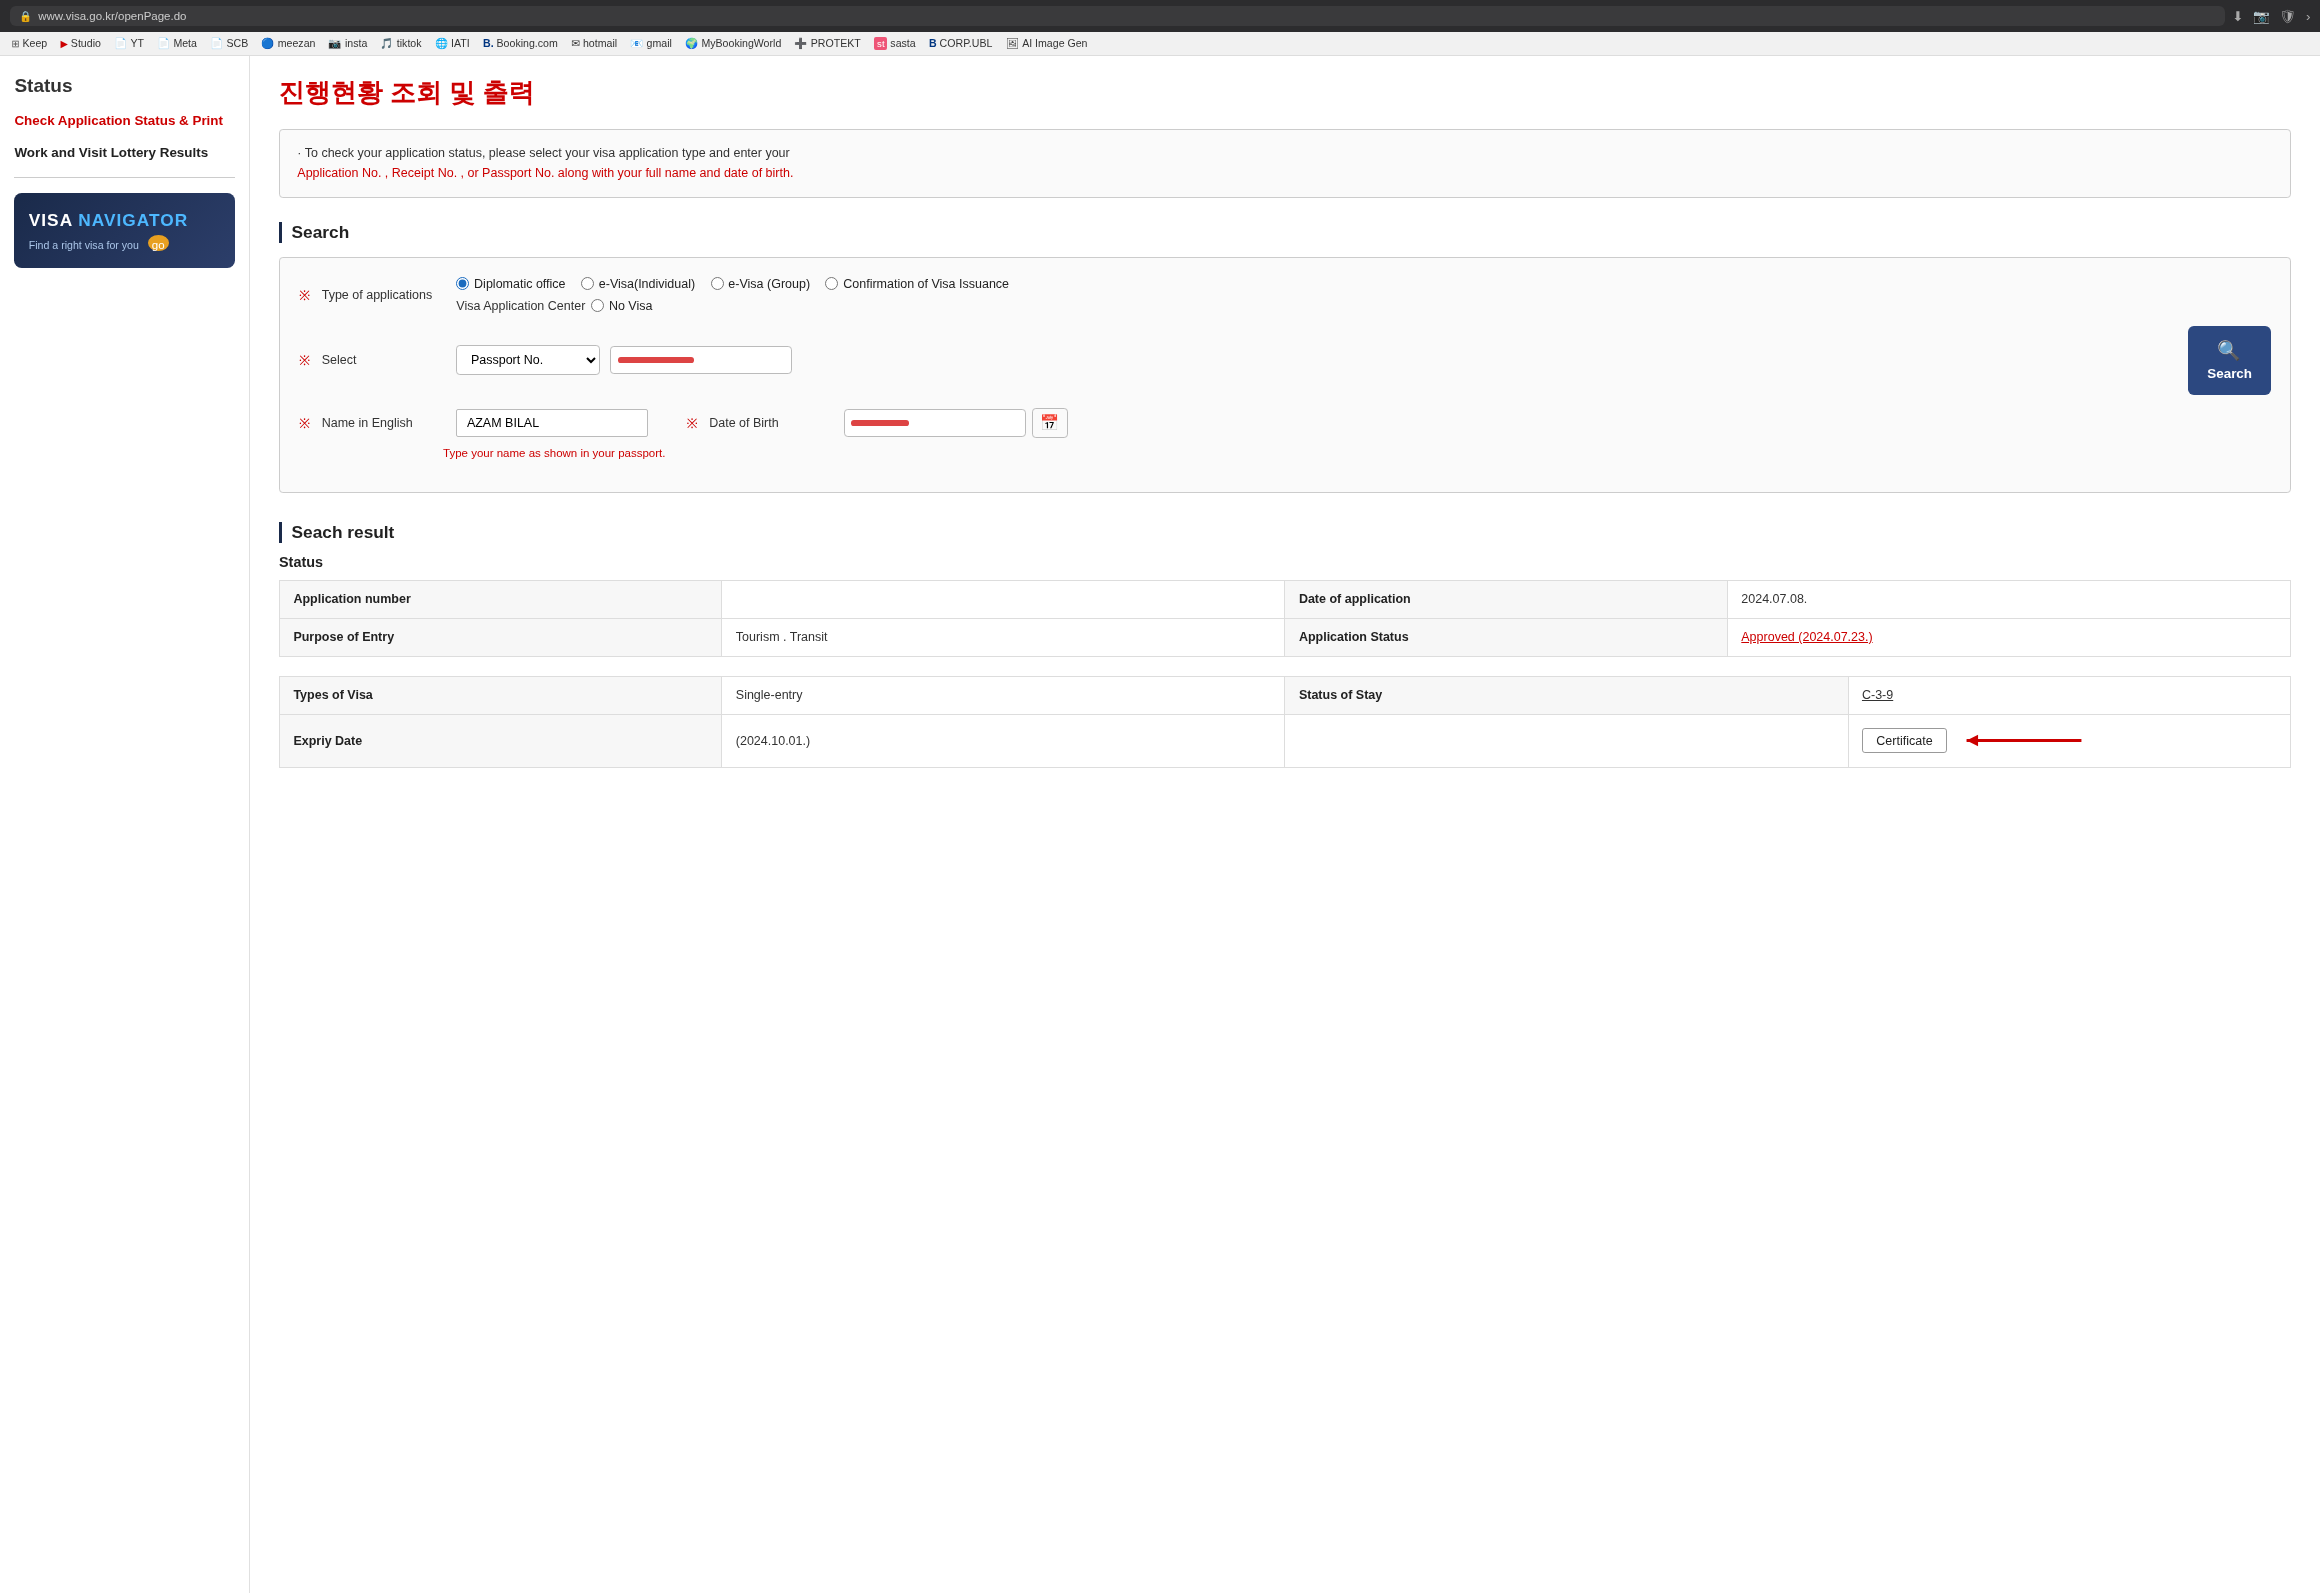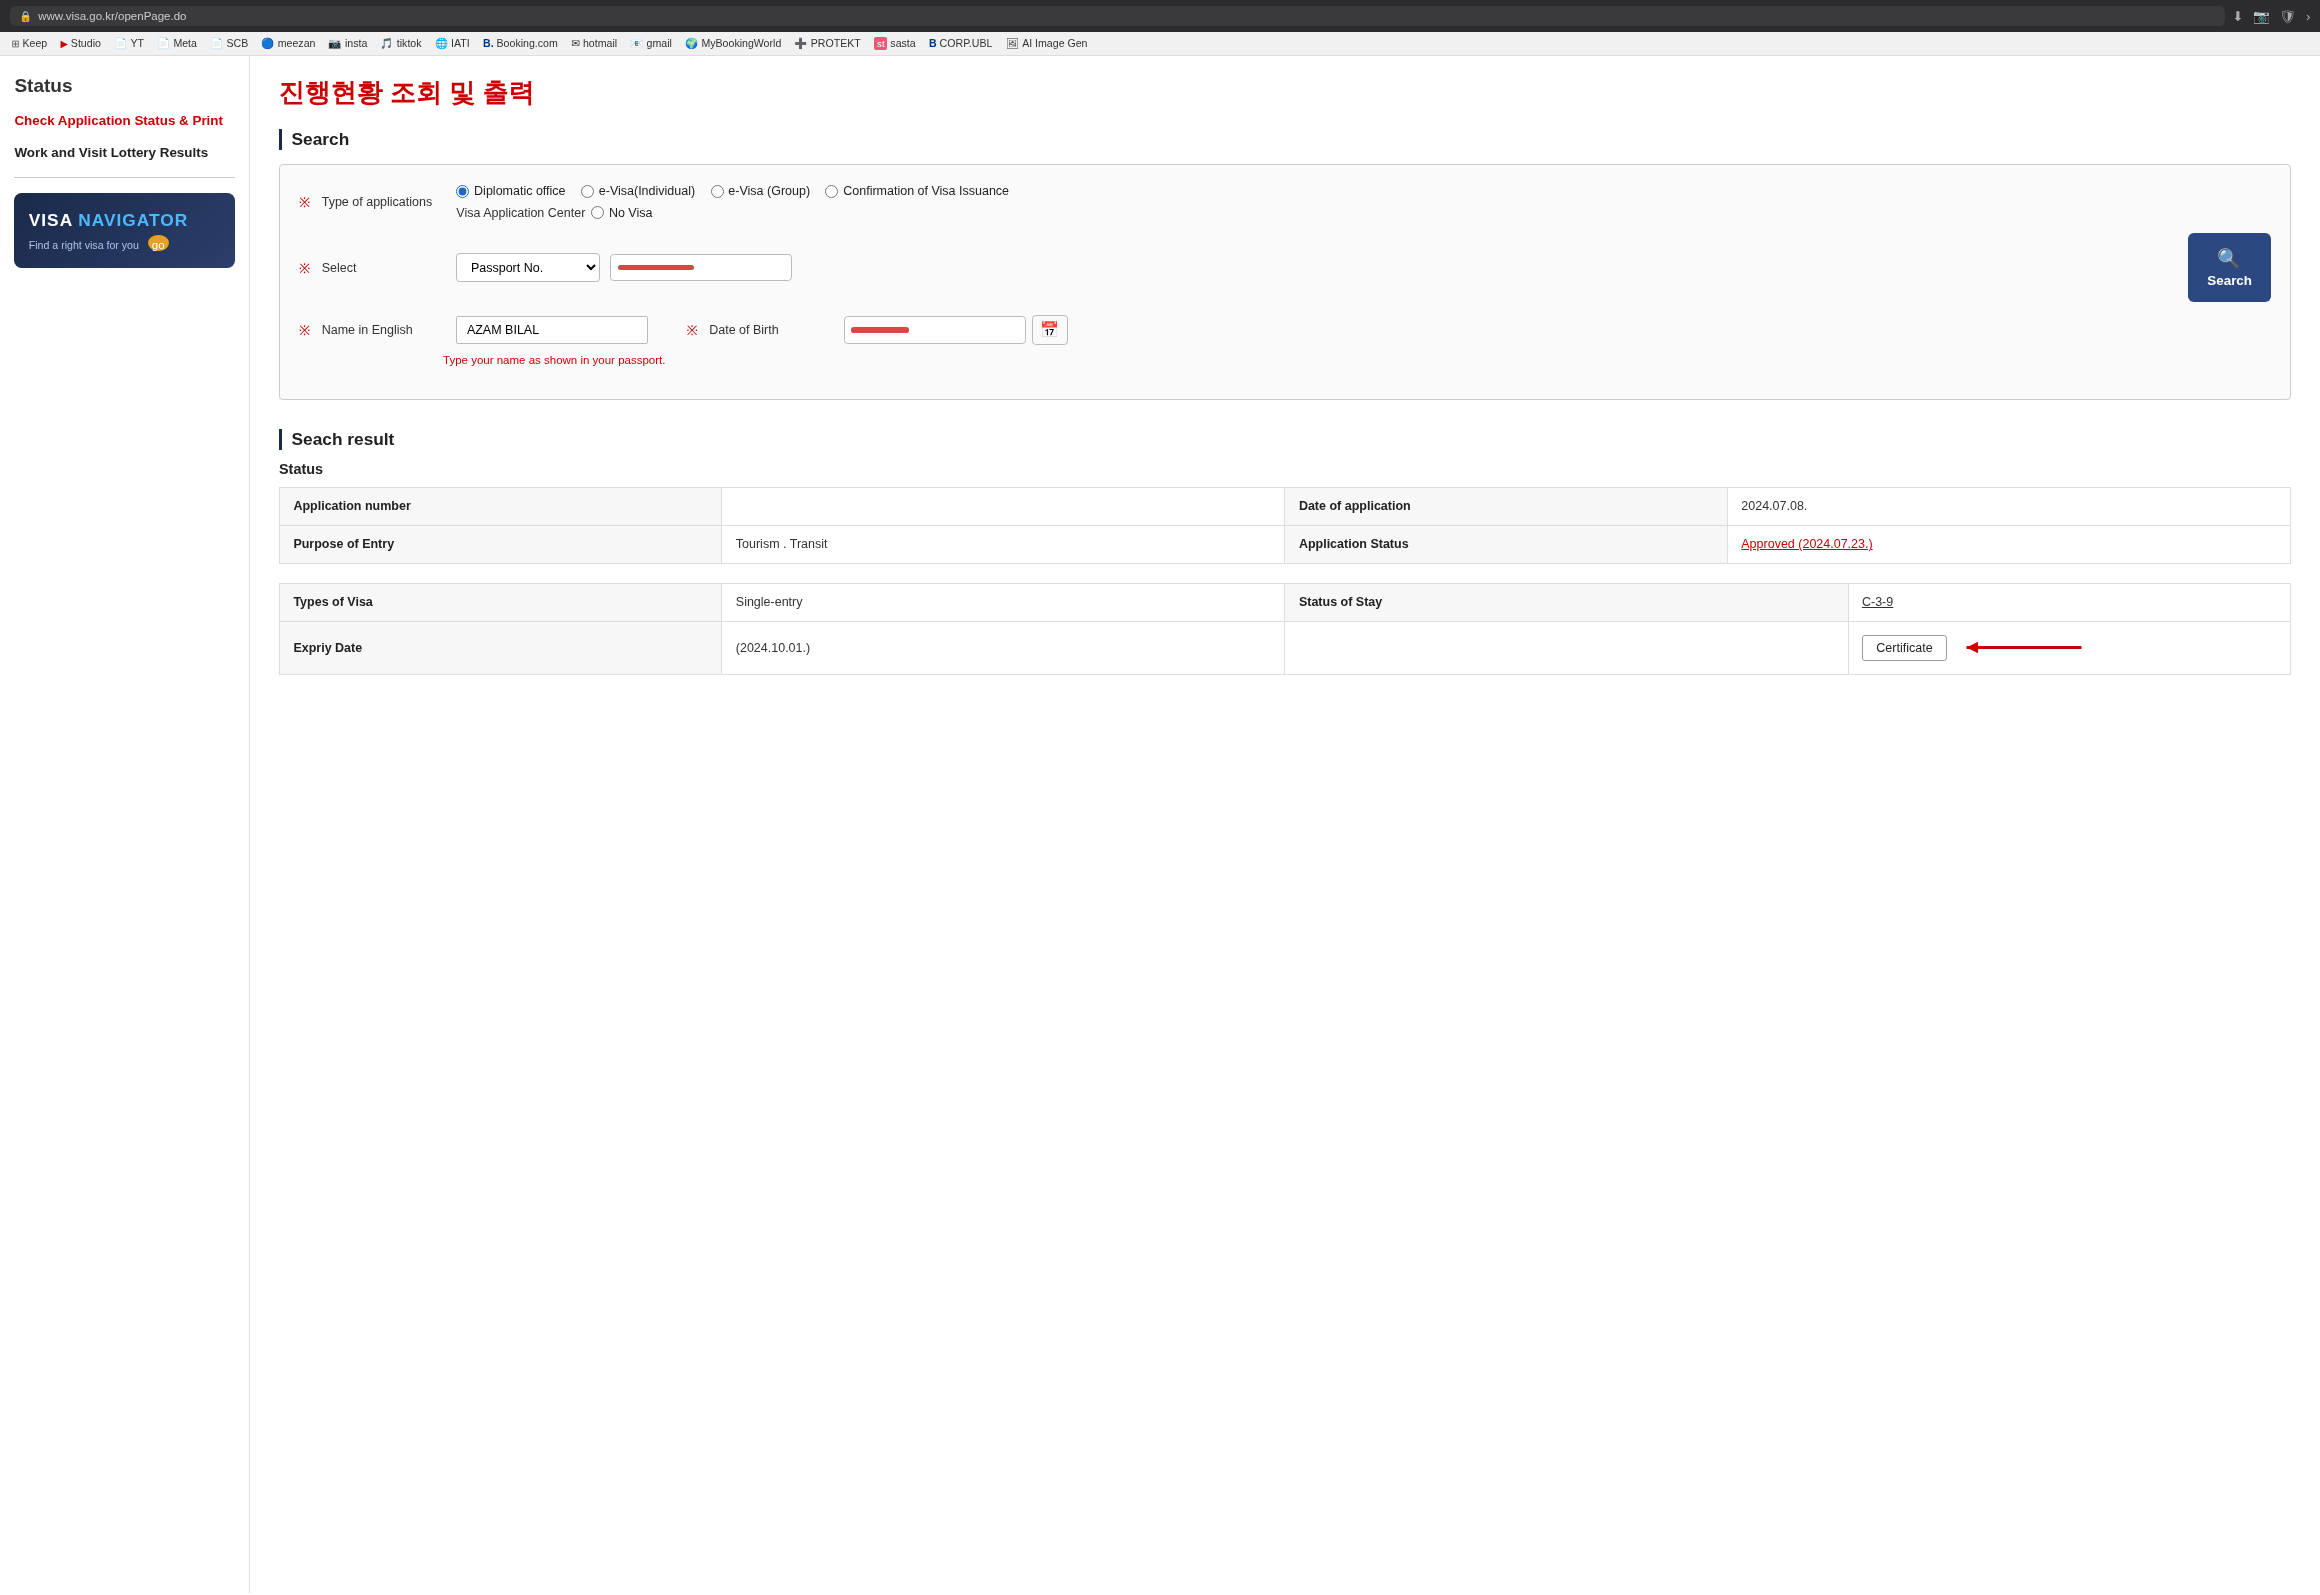--- a/index.html
+++ b/index.html
@@ -441,20 +441,24 @@
         Find a right visa for you
         <span class="visa-nav-go">go</span>
       </div>
     </div>
   </div>
 
   <div class="main-content">
 
     <div class="page-title-korean">진행현황 조회 및 출력</div>
 
+    <div class="info-box">
+      <span>· To check your application status, please select your visa application type and enter your</span><br>
+      <span class="highlight-text">Application No. , Receipt No. , or Passport No. along with your full name and date of birth.</span>
+    </div>
 
     <div class="section-title">Search</div>
 
     <div class="search-form-box">
 
       <div class="form-row">
         <span class="required-label">※</span>
         <span class="field-label">Type of applications</span>
         <div style="display:flex; flex-direction:column; gap:7.7px;">
           <div class="radio-group">

